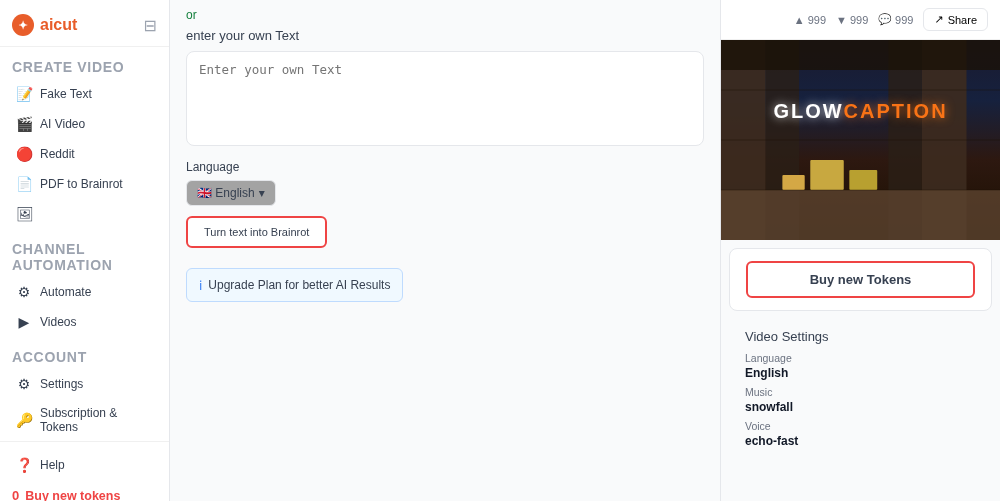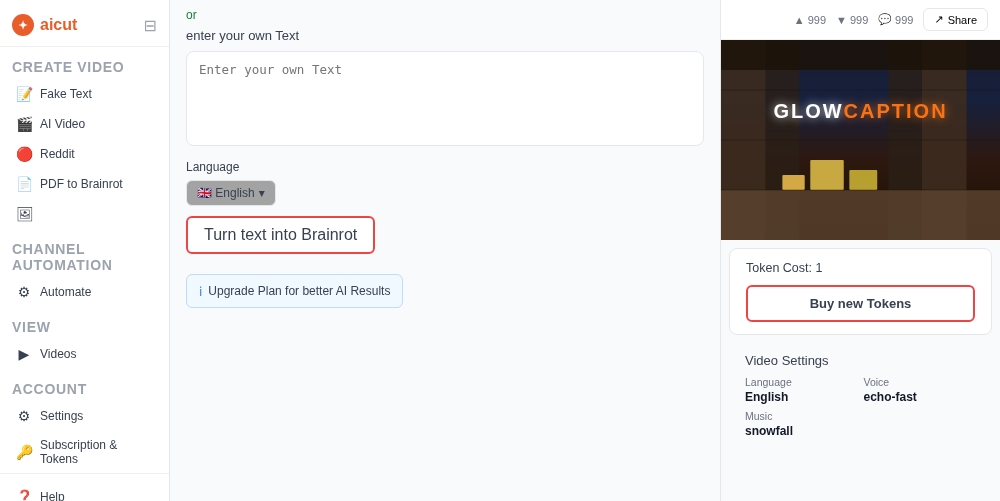--- a/index.html
+++ b/index.html
@@ -138,21 +138,21 @@
       cursor: pointer;
       background: #a3a3a3;
       color: #374151;
     }
     .turn-btn {
       background: white;
       border: 2px solid #ef4444;
       color: #374151;
       padding: 8px 16px;
       border-radius: 6px;
-      font-size: 16px;
+      font-size: 11px;
       font-weight: 500;
       cursor: pointer;
       margin-bottom: 12px;
     }
     .upgrade-notice {
       display: inline-flex;
       align-items: center;
       gap: 6px;
       background: #f0f9ff;
       border: 1px solid #bfdbfe;
@@ -297,21 +297,20 @@
   <div class="sidebar-item">
     <span class="sidebar-item-icon">🖼</span>
   </div>
 
   <div class="sidebar-section-label">Channel Automation</div>
   <div class="sidebar-item">
     <span class="sidebar-item-icon">⚙</span>
     <span class="sidebar-item-text">Automate</span>
   </div>
 
-  <div class="sidebar-section-label">View</div>
   <div class="sidebar-item">
     <span class="sidebar-item-icon">▶</span>
     <span class="sidebar-item-text">Videos</span>
   </div>
 
   <div class="sidebar-section-label">Account</div>
   <div class="sidebar-item">
     <span class="sidebar-item-icon">⚙</span>
     <span class="sidebar-item-text">Settings</span>
   </div>
@@ -404,34 +403,33 @@
         <line x1="0" y1="100" x2="250" y2="100" stroke="#1a0f00" stroke-width="1" opacity="0.4"></line>
         <line x1="0" y1="150" x2="250" y2="150" stroke="#1a0f00" stroke-width="1" opacity="0.4"></line>
       </svg>
     </div>
     <div class="glow-caption">
       <span class="glow-text">GLOW</span><span class="glow-text-orange">CAPTION</span>
     </div>
   </div>
 
   <div class="token-section">
-    <div class="token-cost">Token Cost: 1</div>
     <button class="buy-tokens-btn">Buy new Tokens</button>
   </div>
 
   <div class="video-settings">
     <div class="settings-title">Video Settings</div>
     <div class="settings-grid">
       <div class="setting-item">
         <div class="setting-item-label">Language</div>
         <div class="setting-item-value">English</div>
       </div>
+      <div class="setting-item setting-item-full">
+        <div class="setting-item-label">Music</div>
+        <div class="setting-item-value">snowfall</div>
+      </div>
       <div class="setting-item">
         <div class="setting-item-label">Voice</div>
         <div class="setting-item-value">echo-fast</div>
       </div>
-      <div class="setting-item setting-item-full">
-        <div class="setting-item-label">Music</div>
-        <div class="setting-item-value">snowfall</div>
-      </div>
     </div>
   </div>
 </div>
 
 </body></html>

